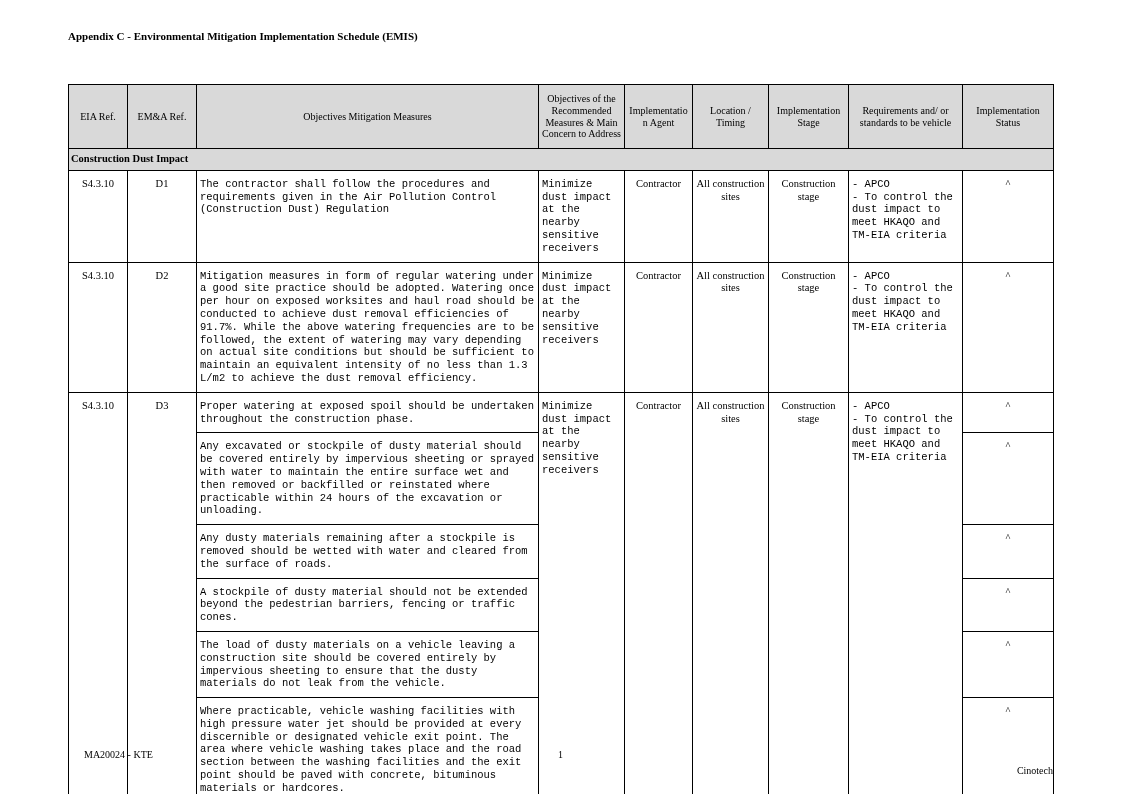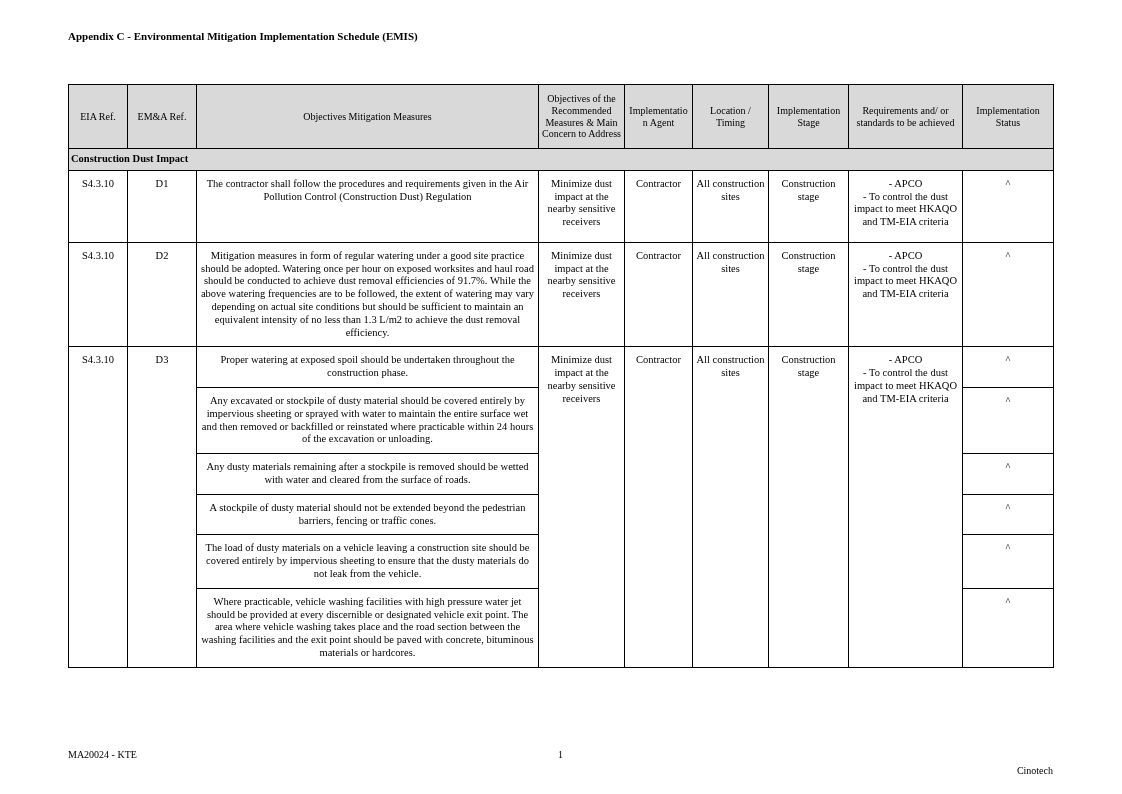--- a/index.html
+++ b/index.html
@@ -42,28 +42,28 @@
   }
   tr.section td {
     background: var(--header-bg, #d9d9d9);
     font-weight: bold;
     text-align: left;
     vertical-align: middle;
     font-size: 10.5px;
     padding: 4px 2px;
   }
   .c { text-align: center; }
-  .l { text-align: center; }
+  .l { text-align: left; font-family: Liberation Mono, monospace; }
   .pre { white-space: pre-line; }
   .status { text-align: center; font-size: 10px; }
   .footer {
     position: absolute; left: 68px; top: 749px;
     width: 985px; height: 14px; font-size: 10px;
   }
-  .footer .fl { position: absolute; left: 0; top: 0; }
+  .footer .fl { position: absolute; left: 16px; top: 0; }
   .footer .fc { position: absolute; left: 50%; top: 0; transform: translateX(-50%); }
   .footer .fr { position: absolute; right: 0; top: 16px; }
 </style>
 </head>
 <body>
 
 <div class="doc-title">Appendix C - Environmental Mitigation Implementation Schedule (EMIS)</div>
 
 <table class="emis">
   <colgroup>
@@ -79,21 +79,21 @@
   </colgroup>
   <thead>
     <tr style="height:64px">
       <th>EIA Ref.</th>
       <th>EM&amp;A Ref.</th>
       <th>Objectives Mitigation Measures</th>
       <th>Objectives of the Recommended Measures &amp; Main Concern to Address</th>
       <th>Implementation Agent</th>
       <th>Location / Timing</th>
       <th>Implementation Stage</th>
-      <th>Requirements and/ or standards to be achieved</th>
+      <th>Requirements and/ or standards to be vehicle</th>
       <th>Implementation Status</th>
     </tr>
   </thead>
   <tbody>
     <tr class="section" style="height:15px">
       <td colspan="9">Construction Dust Impact</td>
     </tr>
 
     <tr style="height:72px">
       <td class="c">S4.3.10</td>

